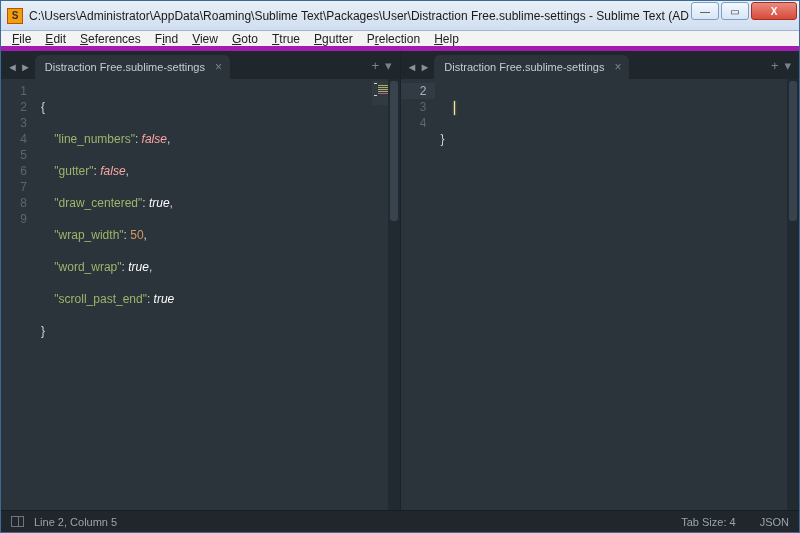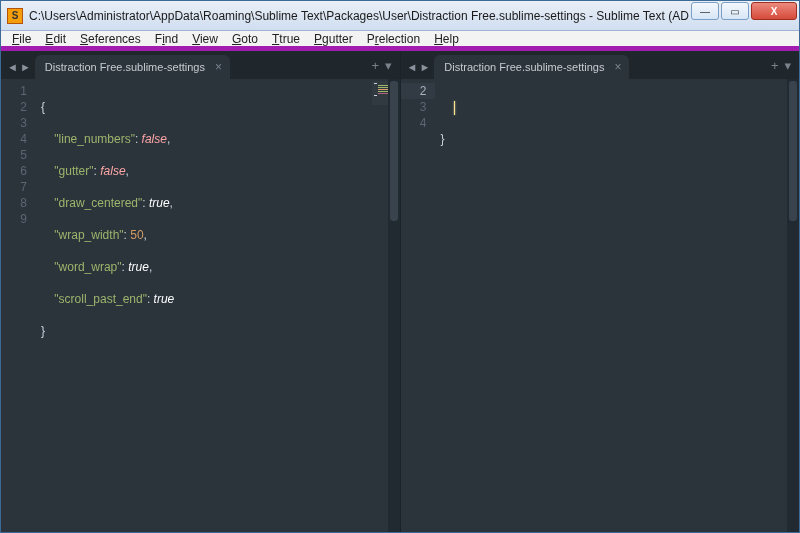--- a/index.html
+++ b/index.html
@@ -153,14 +153,21 @@
 <div class="row"></div>
         </div>
         <div class="scrollbar">
             <div class="thumb"></div>
           </div>
       </div>
     </div>
 
   </div>
 
+  <div class="statusbar">
+    <div class="sb-icon"></div>
+    <div>Line 2, Column 5</div>
+    <div class="spacer"></div>
+    <div class="cell">Tab Size: 4</div>
+    <div class="cell">JSON</div>
+  </div>
 
 </div>
 
 </body></html>

